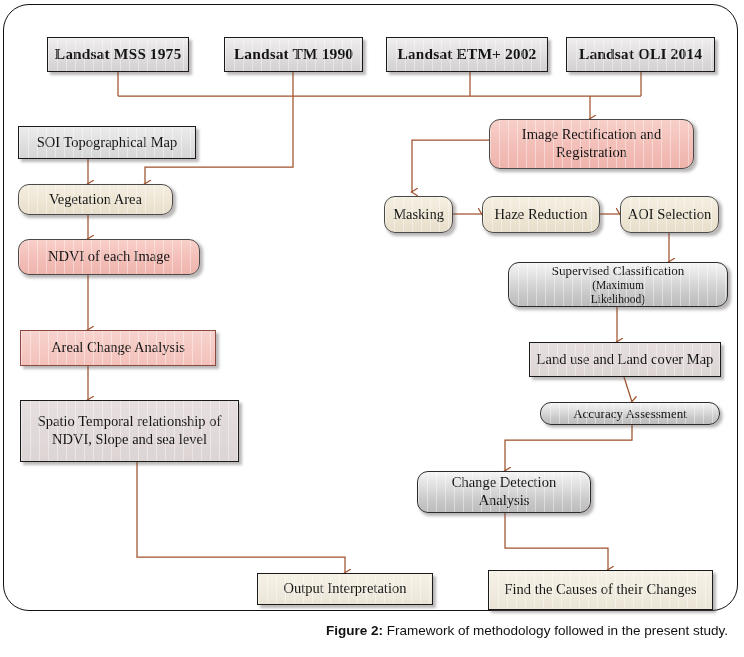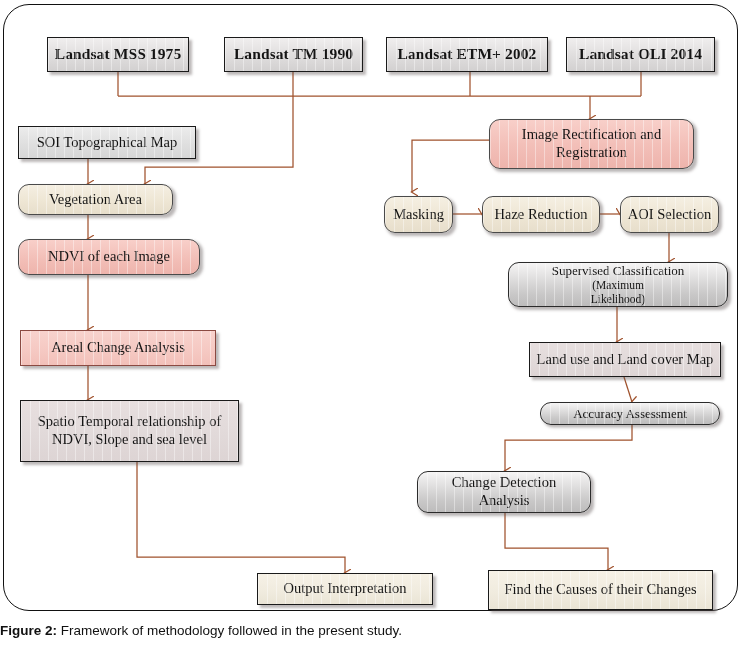--- a/index.html
+++ b/index.html
@@ -114,21 +114,21 @@
   .t-base   { font-size: 14.5px; }
   .t-sm     { font-size: 13px; }
   .t-xs     { font-size: 11.5px; }
 
   
   #caption {
     position: absolute;
     left: 0;
     top: 623px;
     width: 728px;
-    text-align: left;
+    text-align: right;
     font-family: "Liberation Sans", sans-serif;
     font-size: 13.5px;
     color: #111111;
   }
   #caption b { font-weight: 700; }
 </style>
 </head>
 <body>
 
 <div id="page">

